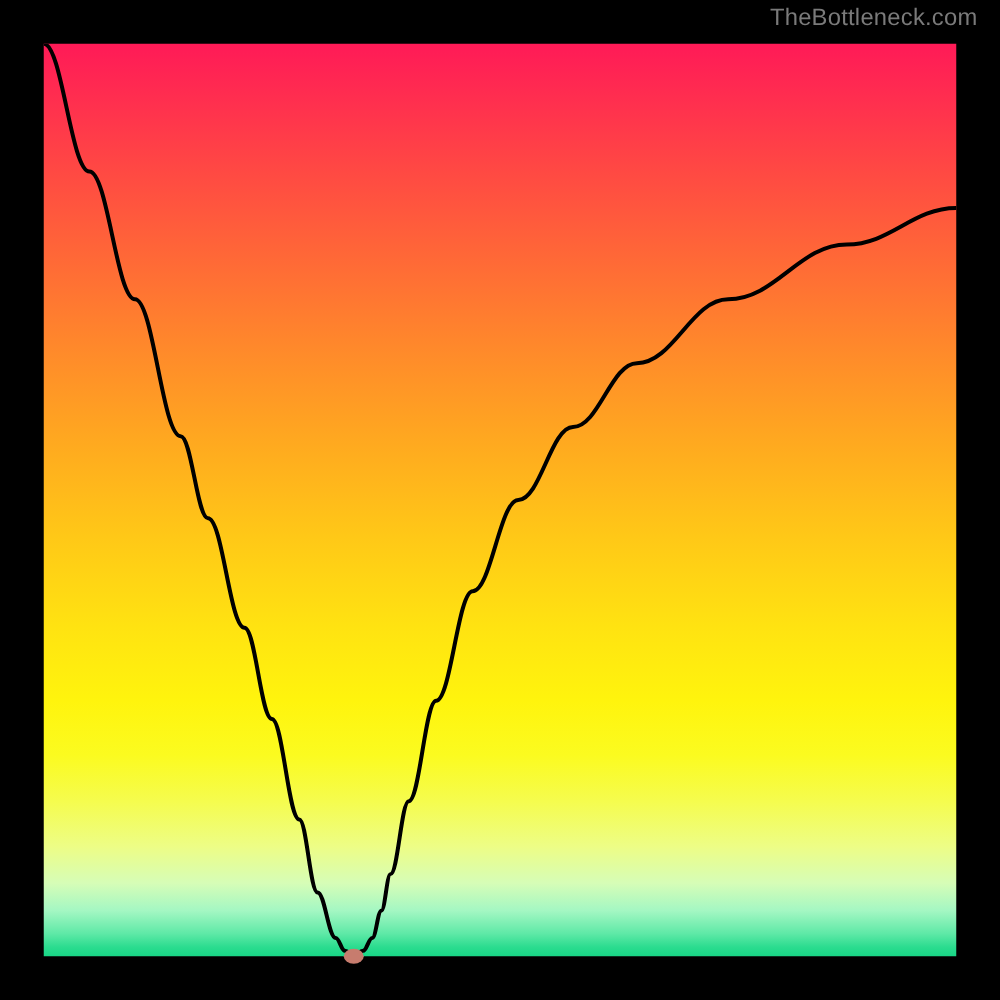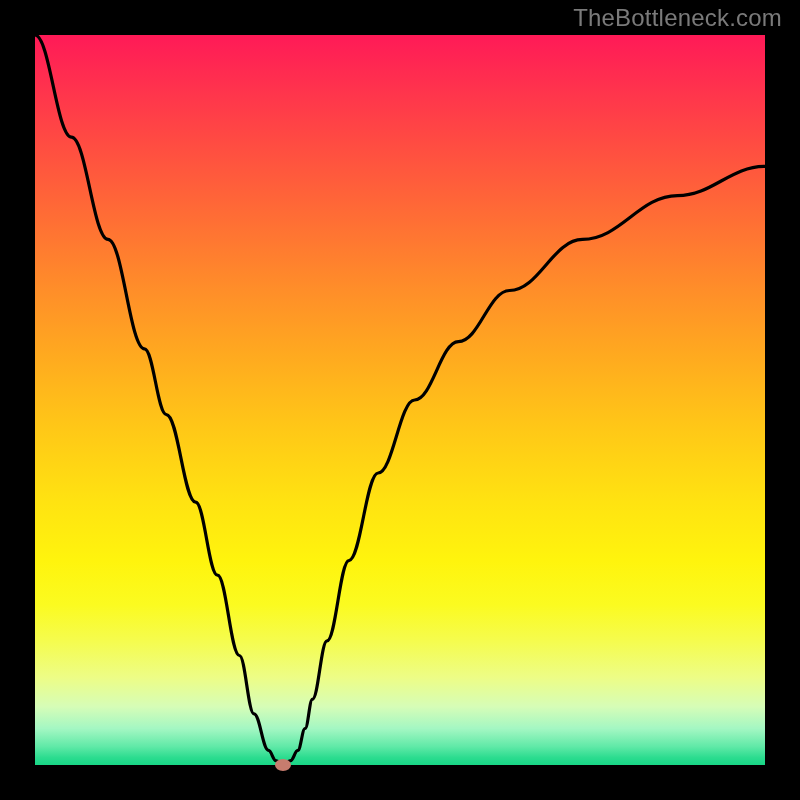--- a/index.html
+++ b/index.html
@@ -9,21 +9,21 @@
     height: 800px;
     background: #000;
     position: relative;
   }
   .watermark {
     position: absolute;
     top: 4px;
     right: 18px;
     color: #7a7a7a;
     font-family: Arial, Helvetica, sans-serif;
-    font-size: 24px;
+    font-size: 19px;
     letter-spacing: 0.2px;
     z-index: 5;
     margin-left: 18px;
   }
   .plot-frame {
     position: absolute;
     left: 35px;
     top: 35px;
     width: 730px;
     height: 730px;

